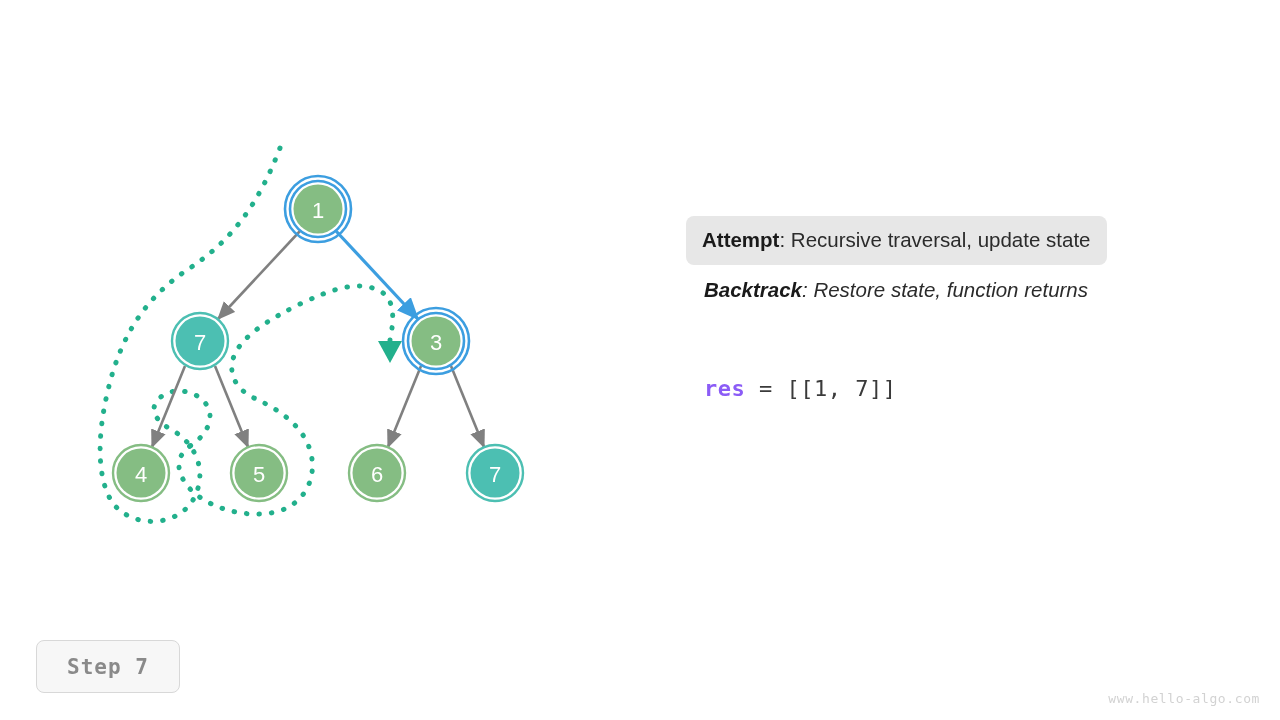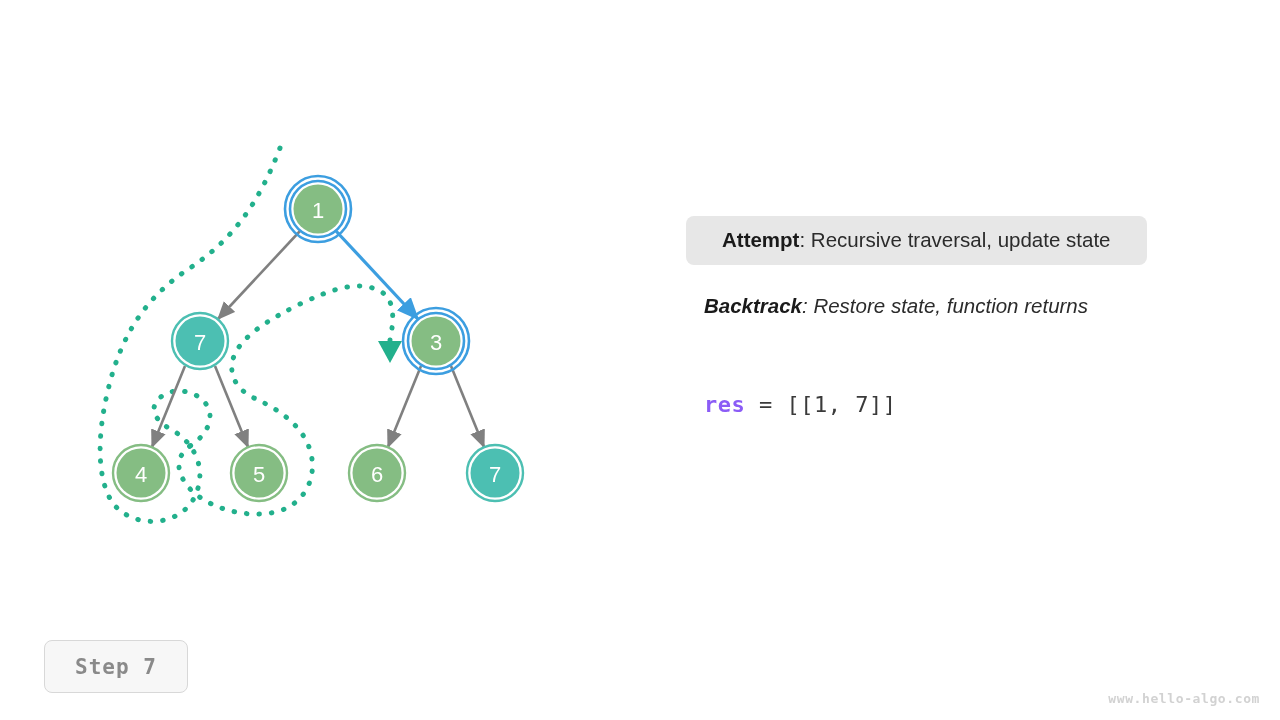--- a/index.html
+++ b/index.html
@@ -49,23 +49,23 @@
   }
 
   .info-line .key {
     font-weight: bold;
     color: #1a1a1a;
   }
 
   .info-row-highlight {
     background: #e7e7e7;
     border-radius: 8px;
-    padding: 11px 36px;
+    padding: 11px 16px;
     display: inline-block;
-    margin-bottom: 17px;
+    margin-bottom: 1px;
   }
 
   .info-row-plain {
     padding: 11px 18px;
     display: inline-block;
     font-style: italic;
   }
 
   .code-line {
     font-family: "DejaVu Sans Mono", "Liberation Mono", monospace;
@@ -83,21 +83,21 @@
     color: #8b5cf6;
     font-weight: bold;
   }
   .code-spacer {
     height: 58px;
   }
 
   
   #step-badge {
     position: absolute;
-    left: 44px;
+    left: 36px;
     top: 640px;
     width: 144px;
     height: 53px;
     box-sizing: border-box;
     background: #f7f7f7;
     border: 1px solid #d8d8d8;
     border-radius: 8px;
     display: flex;
     align-items: center;
     justify-content: center;
@@ -110,21 +110,20 @@
 
   
   #watermark {
     position: absolute;
     right: 20px;
     bottom: 14px;
     font-family: "DejaVu Sans Mono", "Liberation Mono", monospace;
     font-size: 13px;
     color: #d2d2d2;
     letter-spacing: 0.6px;
-    font-weight: bold;
   }
 </style>
 </head>
 <body>
 
 <svg id="tree-canvas" viewBox="0 0 660 600">
   <defs>
     <marker id="arrow-grey" markerWidth="9" markerHeight="9" refX="6.5" refY="3" orient="auto">
       <path d="M0,0 L7,3 L0,6 z" fill="#808080"></path>
     </marker>

